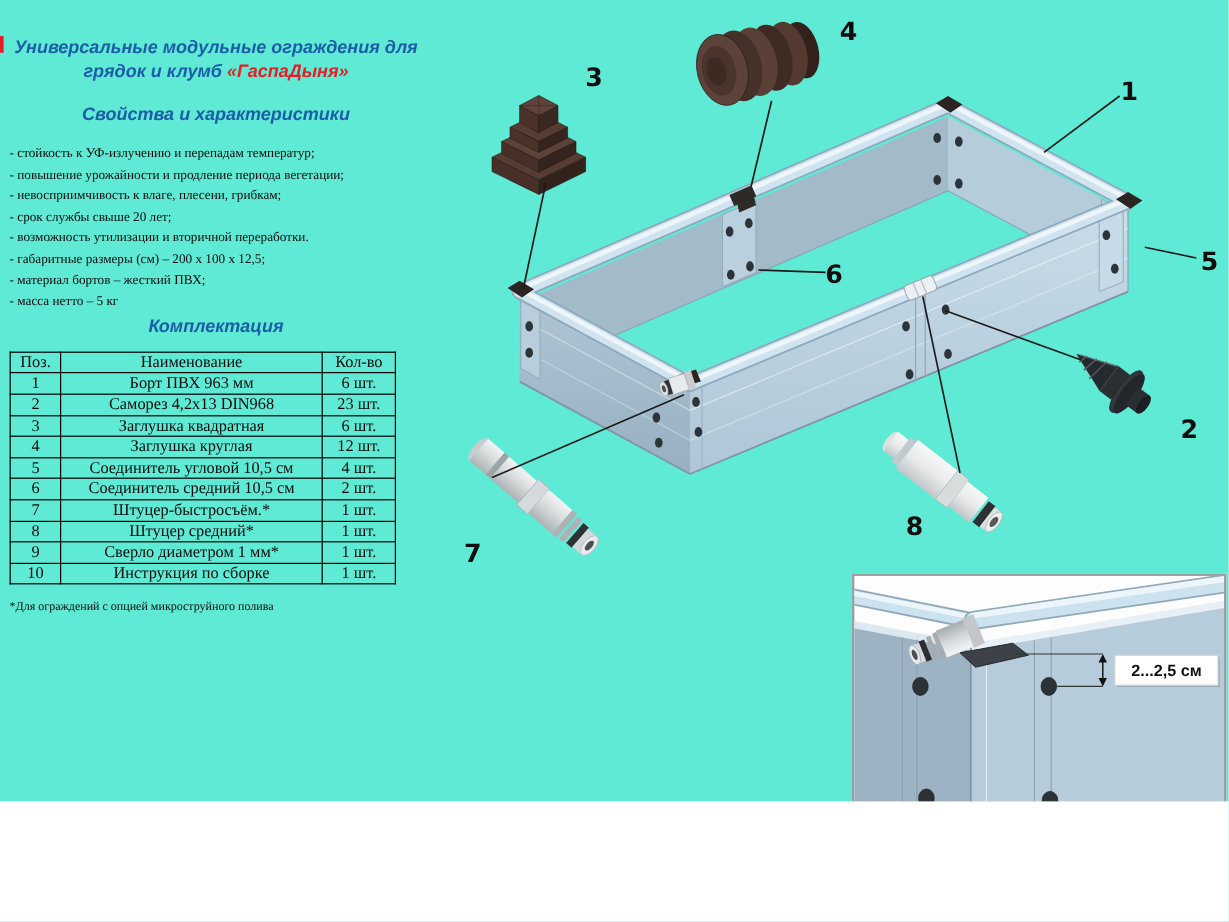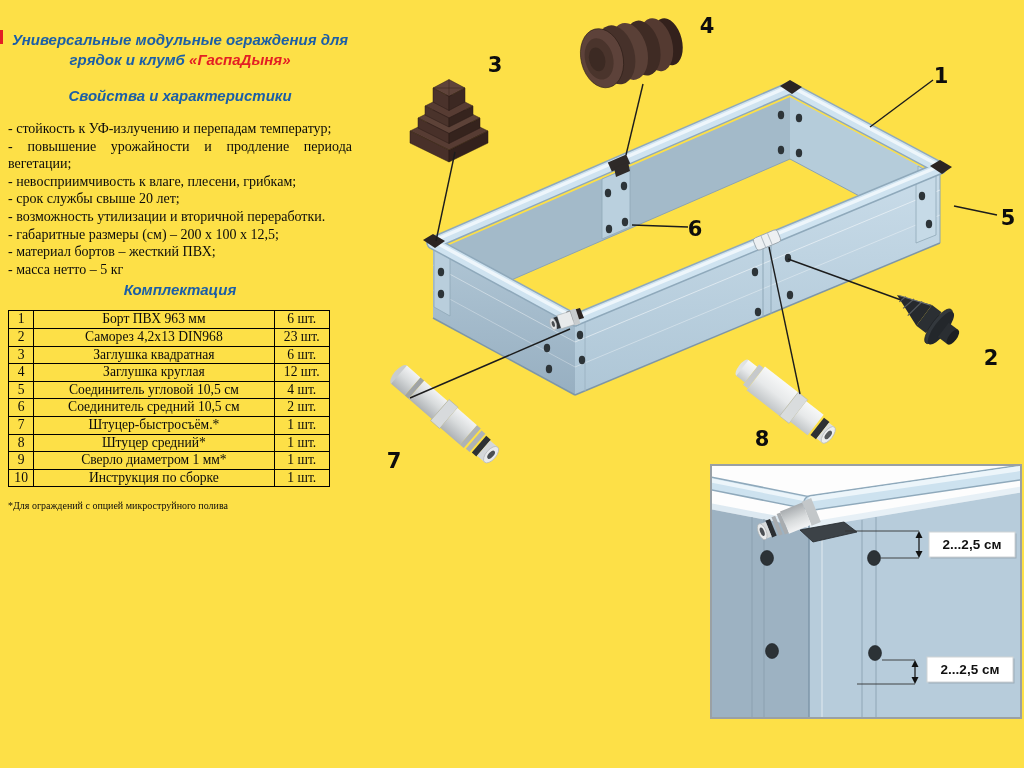--- a/index.html
+++ b/index.html
@@ -1,38 +1,38 @@
 <!DOCTYPE html>
 <html><head>
 <meta charset="utf-8">
 <style>
   html,body{margin:0;padding:0;background:#fff;}
-  #page{position:relative;width:1024px;height:768px;background:#fde047;overflow:hidden;
+  #page{position:relative;width:1024px;height:668px;background:#5eead4;overflow:hidden;
         font-family:"Liberation Serif", serif;color:#0b0b0b;}
   
   #leftcol{position:absolute;left:8px;top:30px;width:344px;}
   .red-marker{position:absolute;left:0;top:30px;width:3px;height:14px;}
   .doc-title{font-family:"Liberation Sans",sans-serif;font-style:italic;font-weight:bold;
              font-size:15px;line-height:20px;text-align:center;margin:0 0 16px 0;}
   .doc-title .brand{font-style:italic;}
   .intro{font-size:15px;line-height:18.2px;text-align:justify;margin:0 0 19px 0;}
   .sec-head{font-family:"Liberation Sans",sans-serif;font-style:italic;font-weight:bold;
             font-size:15px;line-height:20px;text-align:center;margin:12px 0 14px 0;}
-  .props{font-size:14px;line-height:17.6px;text-align:justify;margin:0 0 2px 0;}
+  .props{font-size:11px;line-height:17.6px;text-align:justify;margin:0 0 2px 0;}
   .props div{margin:0;}
   .kit-head{margin:0 0 10px 0;}
   table.kit{border-collapse:collapse;width:322px;font-size:13.6px;margin:0 0 4px 0;}
   table.kit td{border:1px solid #000;text-align:center;padding:0 2px;line-height:16.6px;height:16.6px;}
   table.kit td.name{width:222px;}
   table.kit td.pos{width:38px;}
   table.kit td.qty{width:58px;}
   .footnote{font-size:10px;line-height:18px;text-align:justify;width:344px;}
   
   #main-svg{position:absolute;left:380px;top:0;}
-  #inset{position:absolute;left:710px;top:464px;width:308px;height:251px;
+  #inset{position:absolute;left:710px;top:478px;width:308px;height:251px;
          border:2px solid #9aa0a4;background:#fdfdfd;}
   .co-num{font-family:"DejaVu Sans",sans-serif;font-weight:bold;font-size:21px;fill:#0d0d0d;}
   .dim-txt{font-family:"Liberation Sans",sans-serif;font-weight:bold;font-size:13.5px;fill:#111;}
 </style>
 </head>
 <body>
 
 <div id="page">
 
   <div class="red-marker" style="background:#e31e24"></div>
@@ -51,20 +51,25 @@
       <div>- возможность утилизации и вторичной переработки.</div>
       <div>- габаритные размеры (см) – 200 х 100 х 12,5;</div>
       <div>- материал бортов – жесткий ПВХ;</div>
       <div>- масса нетто – 5 кг</div>
     </div>
 
     <p class="sec-head kit-head" style="color:#1b5ea7">Комплектация</p>
 
     <table class="kit">
       <tbody>
+      <tr>
+        <td class="pos">Поз.</td>
+        <td class="name">Наименование</td>
+        <td class="qty">Кол-во</td>
+      </tr>
       <tr>
             <td>1</td>
             <td>Борт ПВХ  963 мм</td>
             <td>6 шт.</td>
           </tr>
       <tr>
             <td>2</td>
             <td>Саморез 4,2х13 DIN968</td>
             <td>23 шт.</td>
           </tr>

